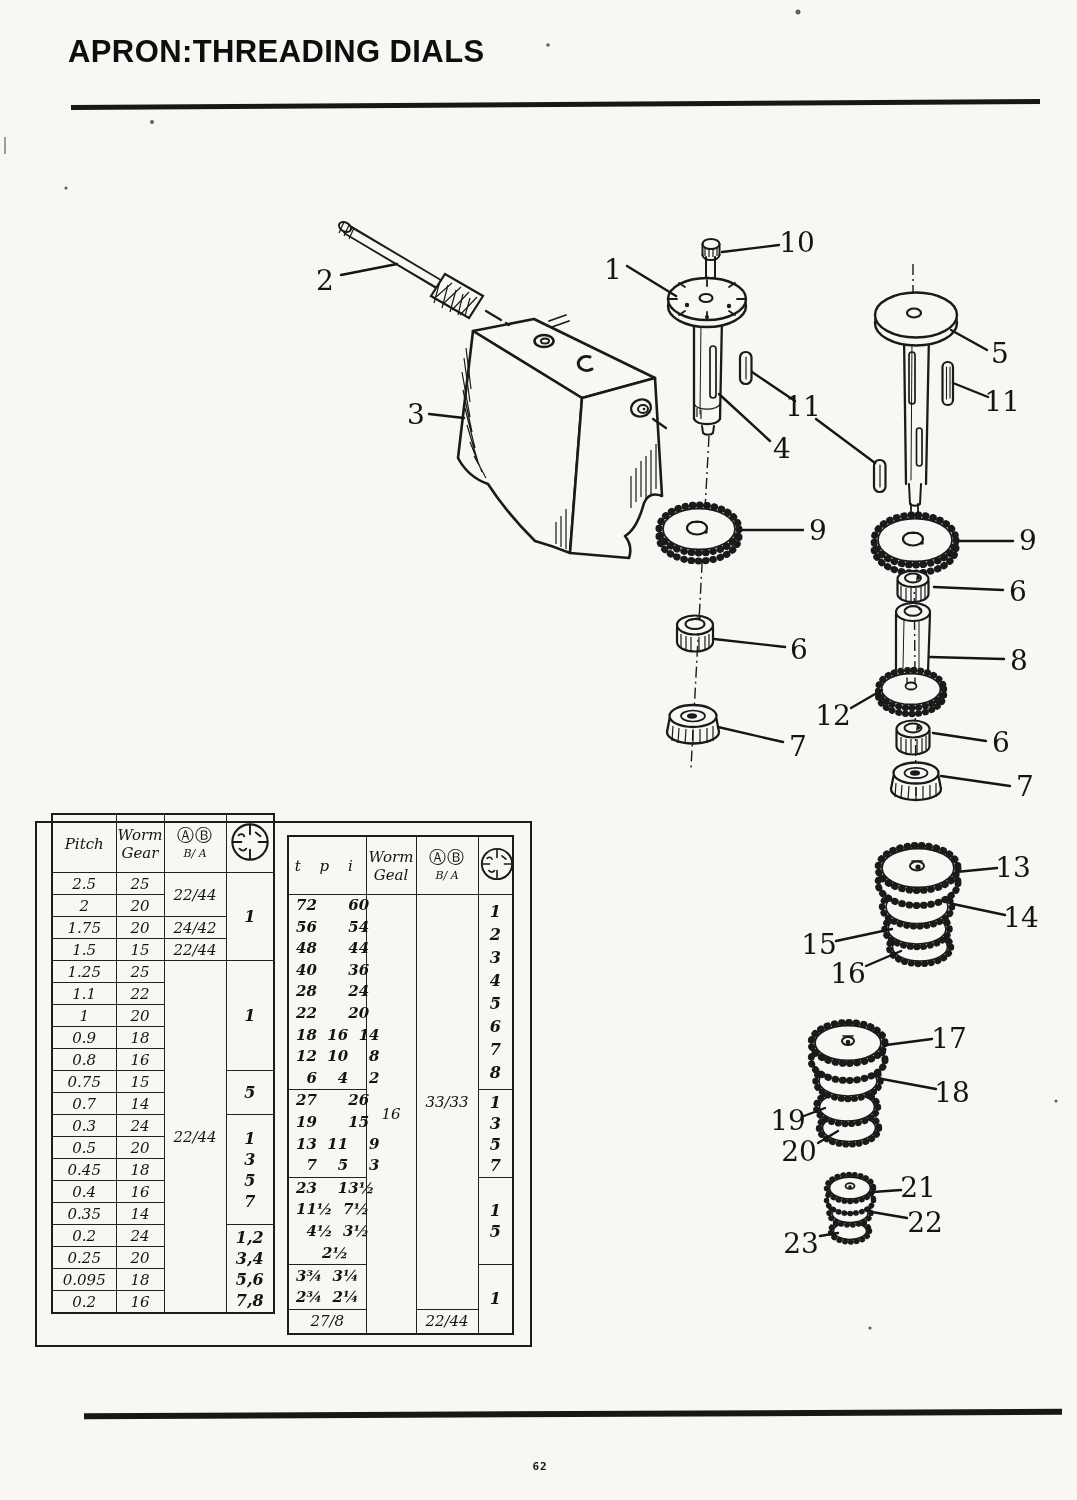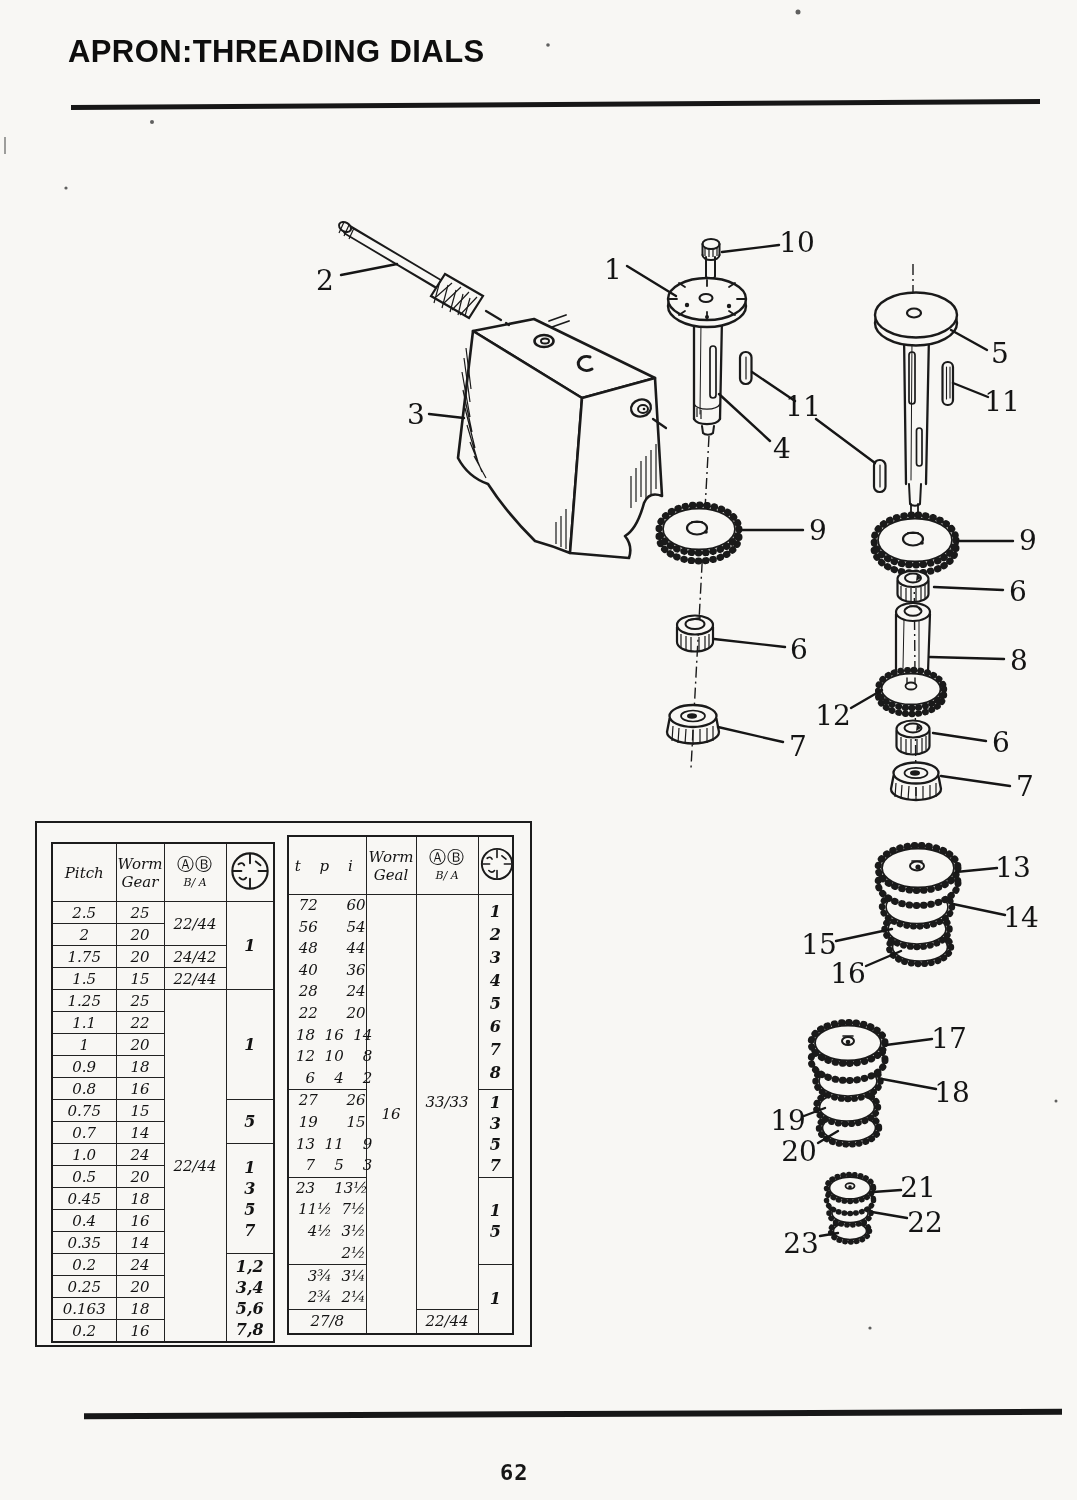--- a/index.html
+++ b/index.html
@@ -10,38 +10,38 @@
   }
   .abs{position:absolute;}
   
   .page-title{
     left:68px;top:34px;font-size:31px;font-weight:bold;letter-spacing:.4px;
     color:#0e0e0e;font-family:"Liberation Sans",sans-serif;transform:scaleY(1.04);
   }
   .rule{background:#171717;}
   .rule-top{left:71px;top:102px;width:969px;height:5px;transform:rotate(-0.35deg);}
   .rule-bottom{left:84px;top:1411px;width:978px;height:6px;transform:rotate(-0.25deg);}
-  .page-number{left:500px;top:1460px;width:80px;
-    font-family:"DejaVu Sans Mono",monospace;font-size:22px;font-weight:bold;letter-spacing:1px;}
+  .page-number{left:500px;top:1460px;width:80px;text-align:center;
+    font-family:"DejaVu Sans Mono",monospace;font-size:11px;font-weight:bold;letter-spacing:1px;}
   
   .frame{left:35px;top:821px;width:497px;height:526px;border:2.6px solid #1c1c1c;box-sizing:border-box;}
   table{position:absolute;border-collapse:collapse;table-layout:fixed;background:transparent;border:2px solid #1c1c1c;}
   td,th{border:1.6px solid #222;padding:0;text-align:center;vertical-align:middle;
     font:italic 15px "DejaVu Serif",serif;color:#131313;font-weight:normal;}
-  #t-metric{left:51px;top:842px;width:222px;}
+  #t-metric{left:51px;top:813px;width:222px;}
   #t-tpi{left:287px;top:835px;width:225px;border-radius:23px;}
   thead th{height:57px;}
   #t-metric tbody td{height:21px;}
   .preline{white-space:pre-line;}
   .hdr-word{font-size:15px;line-height:18px;}
   .ab-sym{font-style:normal;font-size:17px;letter-spacing:1px;line-height:19px;}
   .ba-lbl{font-size:11px;line-height:17px;}
   .cell-dial{font-weight:bold;font-size:16px;line-height:21px;white-space:pre;}
   .dial-list{line-height:23px;}
-  .cell-tpi{text-align:right;padding-left:7px;line-height:21.6px;white-space:pre;}
+  .cell-tpi{text-align:left;padding-left:7px;line-height:21.6px;white-space:pre;font-weight:bold;}
   .cell-ba-big{font-size:15px;}
   .tpi-head{letter-spacing:7px;}
   .r1{height:194px}.r2{height:86px}.r3{height:85px}.r4{height:45px}.r5{height:24px}
   
   svg.diagram{left:0;top:0;pointer-events:none;}
   .ln{stroke:#1a1a1a;fill:none;stroke-linecap:round;}
   .fillp{fill:#f8f7f4;stroke:#1a1a1a;}
   .teeth{fill:#f8f7f4;stroke:#1a1a1a;stroke-width:7;stroke-dasharray:.5 6.8;stroke-linecap:round;}
   .teeth-m{stroke-width:6.4;stroke-dasharray:.5 6.2;}
   .teeth-s{stroke-width:5.5;stroke-dasharray:.4 5.4;}
@@ -411,21 +411,21 @@
     <tr>
       <td>0.75</td>
       <td>15</td>
       <td rowspan="2" class="cell-dial">5</td>
     </tr>
     <tr>
       <td>0.7</td>
       <td>14</td>
     </tr>
     <tr>
-      <td>1.0</td>
+      <td>0.3</td>
       <td>24</td>
       <td rowspan="5" class="cell-dial">1
 3
 5
 7</td>
     </tr>
     <tr>
       <td>0.5</td>
       <td>20</td>
     </tr>
@@ -447,21 +447,21 @@
       <td rowspan="4" class="cell-dial">1,2
 3,4
 5,6
 7,8</td>
     </tr>
     <tr>
       <td>0.25</td>
       <td>20</td>
     </tr>
     <tr>
-      <td>0.163</td>
+      <td>0.095</td>
       <td>18</td>
     </tr>
     <tr>
       <td>0.2</td>
       <td>16</td>
     </tr>
   </tbody>
 </table>
 
 <table id="t-tpi">

